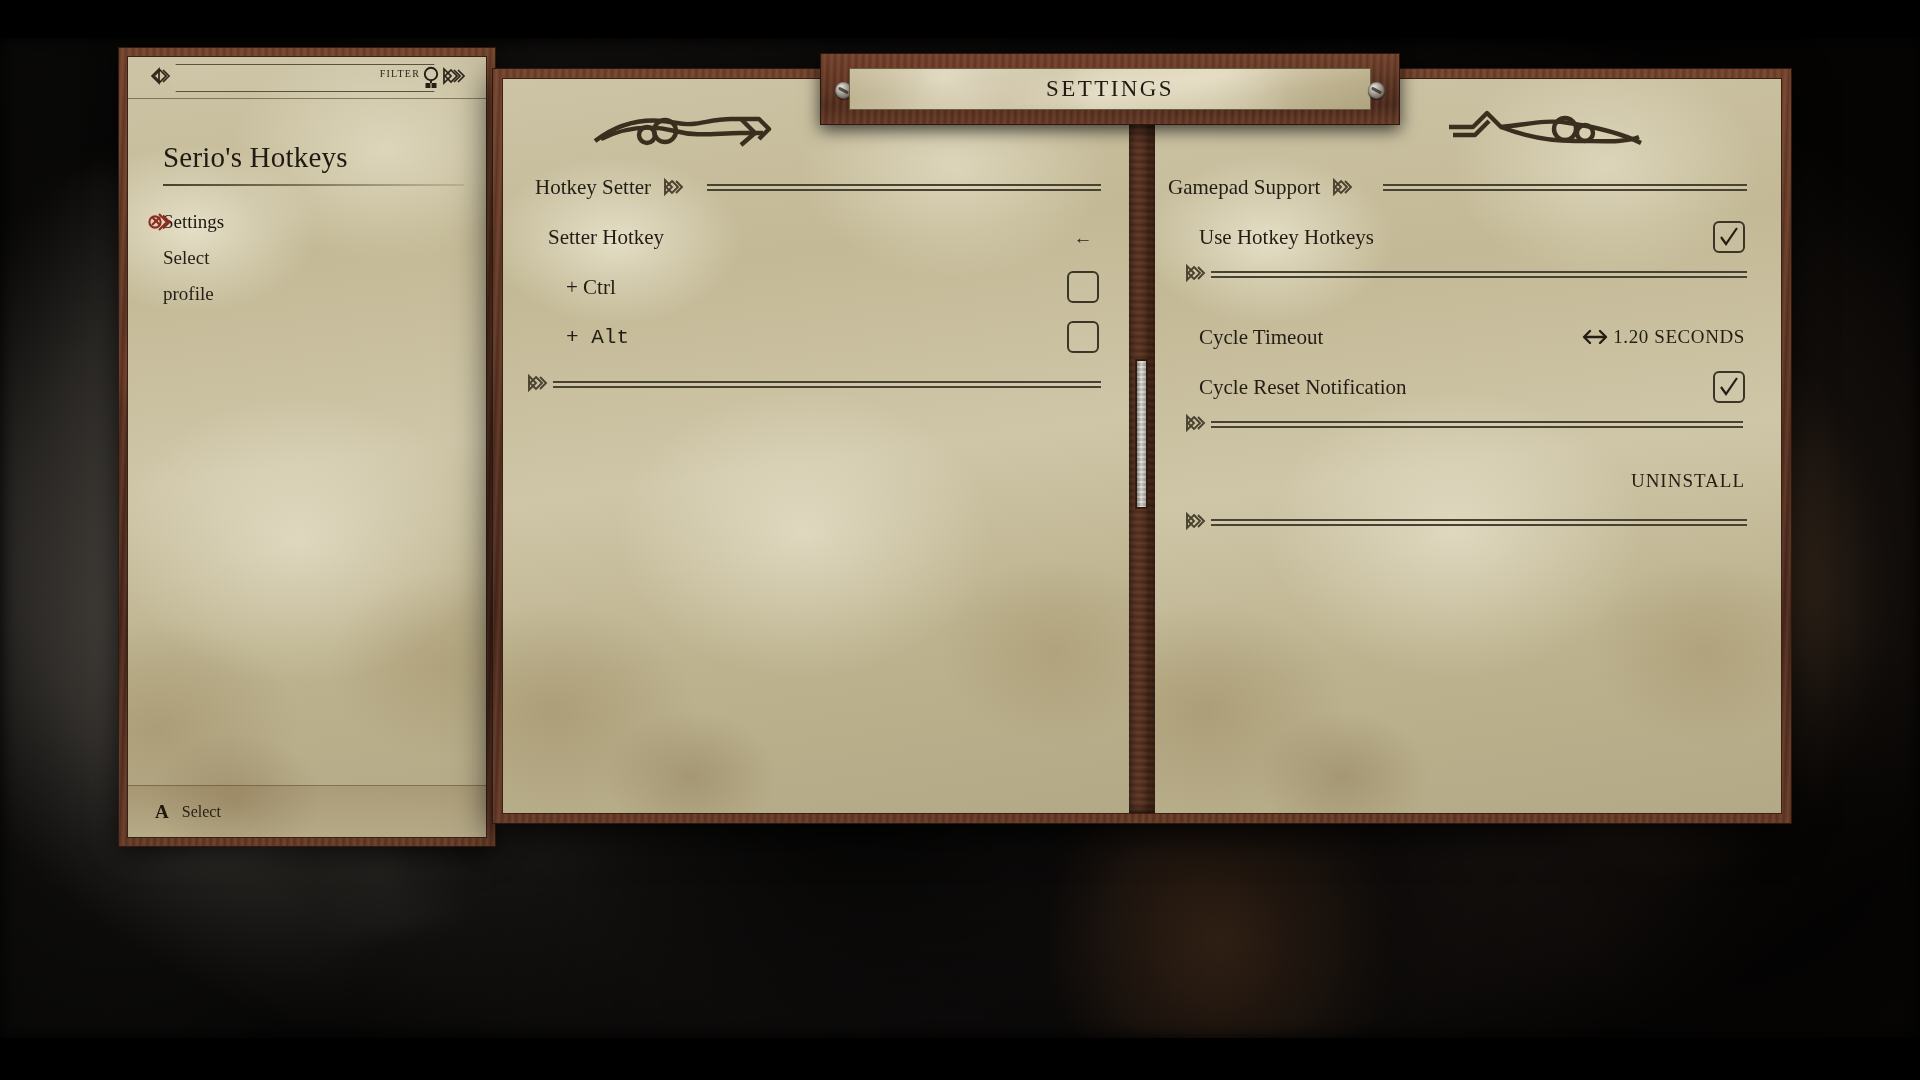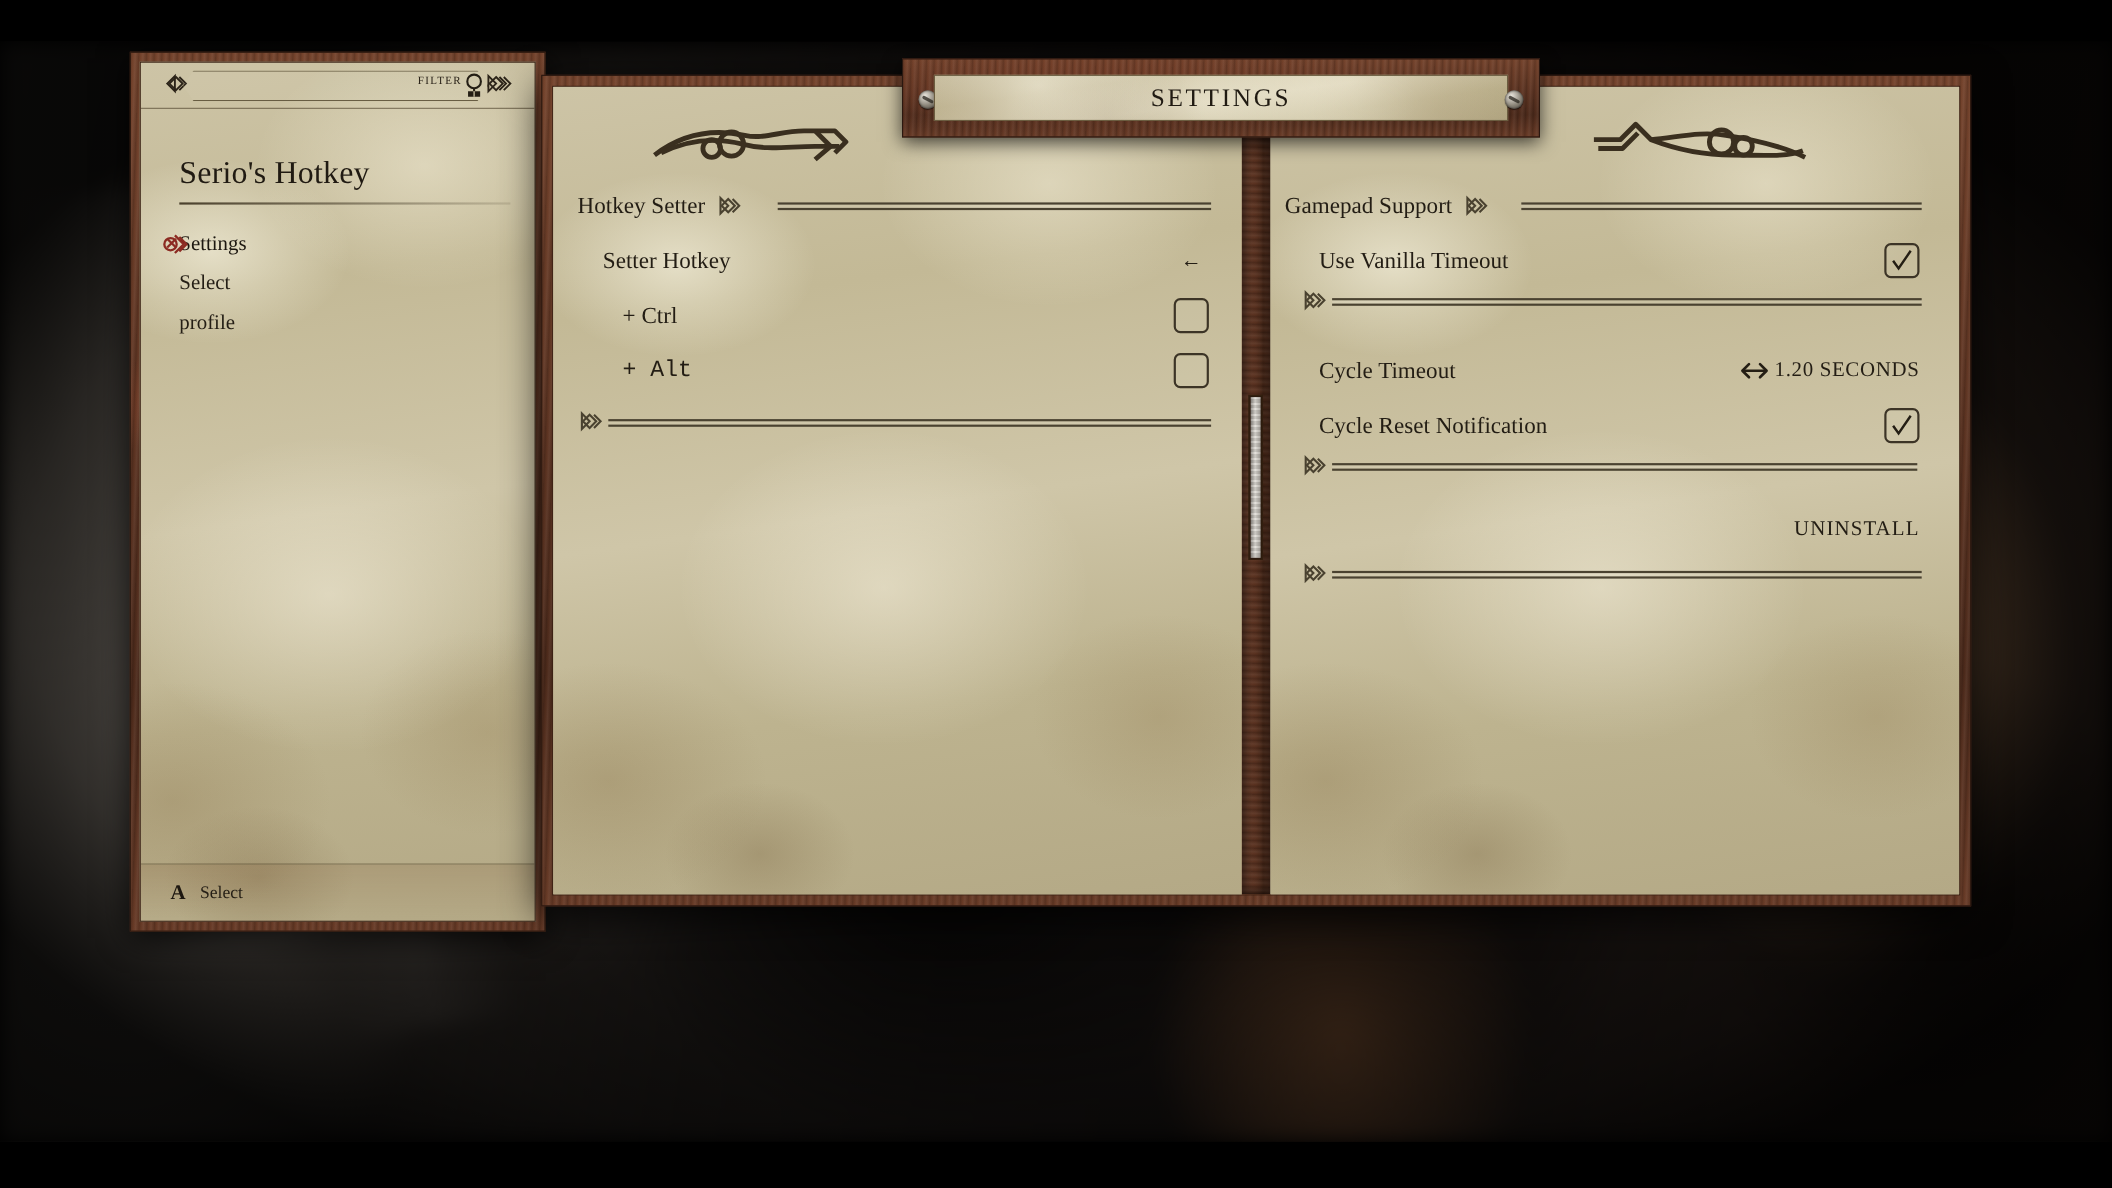--- a/index.html
+++ b/index.html
@@ -283,21 +283,21 @@
             <g fill="none" stroke="#2c2419" stroke-width="1.7">
               <path d="M2 3 L2 17 L9 10 Z"></path>
               <path d="M9 4 L15 10 L9 16 L3 10 Z"></path>
               <path d="M12 4 L18 10 L12 16"></path>
               <path d="M16 4 L22 10 L16 16"></path>
             </g>
           </svg>
         </span>
       </div>
 
-      <div id="sidebar-title">Serio's Hotkey</div>
+      <div id="sidebar-title">Serio's Hotkeys</div>
       <div id="sidebar-rule"></div>
 
       <div id="sidebar-list">
 
         <div class="side-item selected">
           <span class="marker">
             <svg width="26" height="22" viewBox="0 0 26 22">
               <g fill="none" stroke="#8c2b22" stroke-width="2.1">
                 <circle cx="9" cy="11" r="5.6"></circle>
                 <path d="M6 6 L14 14"></path>
@@ -339,21 +339,21 @@
               <path d="M4 34 C30 14, 58 10, 86 16 C104 20, 118 12, 140 12 L168 12 L178 22 L168 32"></path>
               <path d="M10 32 C34 20, 60 18, 84 24 C106 30, 126 26, 150 26 L172 26"></path>
               <circle cx="74" cy="24" r="11"></circle>
               <circle cx="56" cy="28" r="8"></circle>
               <path d="M150 12 L164 26 L150 38"></path>
             </g>
           </svg>
         </span>
 
         <div class="row header-row" style="top:88px;">
-          <span class="label" style="margin-left:22px;">Hotkey Setter</span>
+          <span class="label" style="margin-left:32px;">Hotkey Setter</span>
           <span style="margin-left:12px;">
             <svg width="24" height="20" viewBox="0 0 24 20">
               <g fill="none" stroke="#4a4230" stroke-width="1.9">
                 <path d="M2 3 L2 17 L9 10 Z"></path>
                 <path d="M9 4 L15 10 L9 16 L3 10 Z"></path>
                 <path d="M13 4 L19 10 L13 16"></path>
               </g>
             </svg>
           </span>
           <span class="header-line" style="left:204px; right:28px; top:17px;"></span>
@@ -421,21 +421,21 @@
                 <path d="M2 3 L2 17 L9 10 Z"></path>
                 <path d="M9 4 L15 10 L9 16 L3 10 Z"></path>
                 <path d="M13 4 L19 10 L13 16"></path>
               </g>
             </svg>
           </span>
           <span class="header-line" style="left:228px; right:34px; top:17px;"></span>
         </div>
 
         <div class="row" style="top:138px;">
-          <span class="label" style="margin-left:44px;">Use Vanilla Timeout</span>
+          <span class="label" style="margin-left:44px;">Use Hotkey Hotkeys</span>
           <span class="checkbox checked" style="right:36px; top:4px;">
             <svg class="check-glyph" width="22" height="22" viewBox="0 0 22 22">
               <path d="M3 11 L8 18 L19 2" fill="none" stroke="#241e14" stroke-width="2.2"></path>
             </svg>
           </span>
         </div>
 
         <div class="sep" style="top:190px;">
           <span class="knot" style="left:30px;">
             <svg width="24" height="20" viewBox="0 0 24 20">

